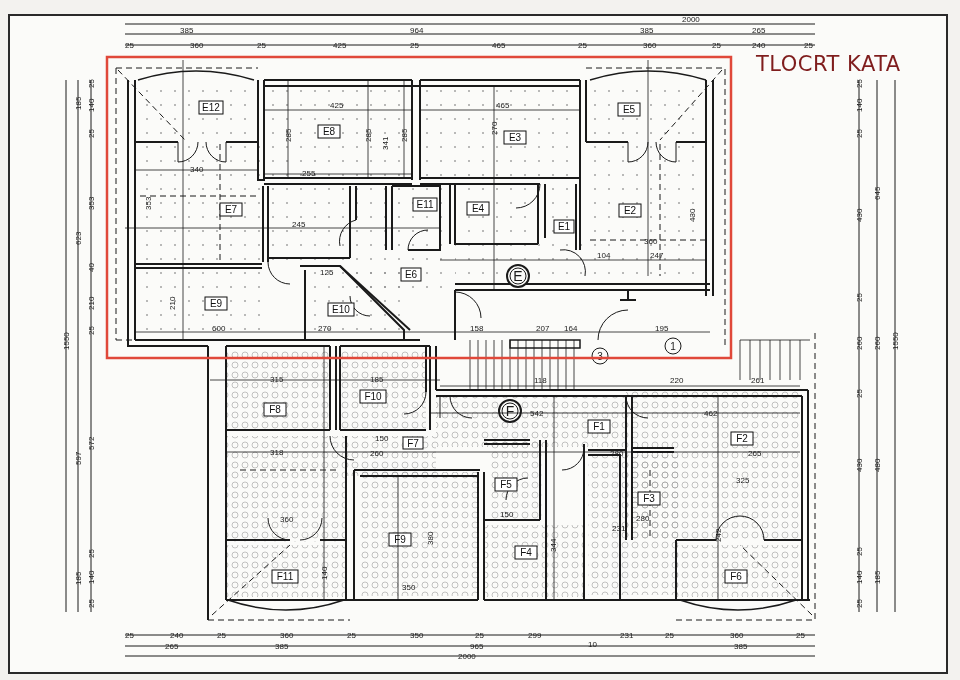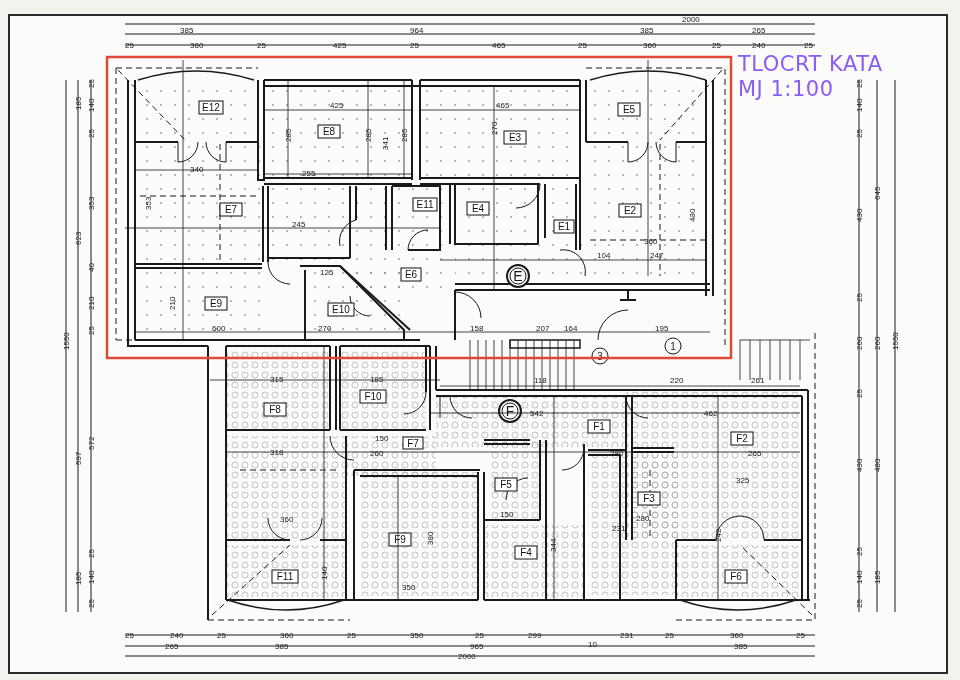--- a/index.html
+++ b/index.html
@@ -1,30 +1,29 @@
 <!DOCTYPE html>
 <html><head>
 <meta charset="utf-8">
 <style>
   html, body { margin: 0; padding: 0; }
   body { width: 960px; height: 680px; background: #f3f2ef; overflow: hidden; position: relative; font-family: "Liberation Sans", sans-serif; }
   .sheet { position: absolute; left: 8px; top: 14px; width: 940px; height: 660px; background: #fbfbf9; border: 2px solid #2a2a2a; box-sizing: border-box; }
   svg { position: absolute; left: 0; top: 0; }
-  .title { position: absolute; left: 738px; top: 52px; font-family: "DejaVu Sans", sans-serif; font-size: 21px; line-height: 25px; color: #8b5cf6; letter-spacing: 0.5px; }
+  .title { position: absolute; left: 756px; top: 52px; font-family: "DejaVu Sans", sans-serif; font-size: 21px; line-height: 25px; color: #7f1d1d; letter-spacing: 0.5px; }
   .dim { font-family: "Liberation Sans", sans-serif; font-size: 8px; fill: #1a1a1a; }
   .lbl { font-family: "Liberation Sans", sans-serif; font-size: 10px; fill: #111; }
 </style>
 </head>
 <body>
 
 <div class="sheet"></div>
 
 <div class="title">
   <div>TLOCRT KATA</div>
-  <div>MJ 1:100</div>
 </div>
 
 <svg width="960" height="680" viewBox="0 0 960 680">
   <defs>
     <pattern id="dots" width="14" height="14" patternUnits="userSpaceOnUse">
       <path d="M6 7h2M7 6v2" stroke="#8a8a8a" stroke-width="0.7"></path>
     </pattern>
     <pattern id="circles" width="10" height="10" patternUnits="userSpaceOnUse">
       <circle cx="5" cy="5" r="3" fill="none" stroke="#9a9a9a" stroke-width="0.6"></circle>
     </pattern>

